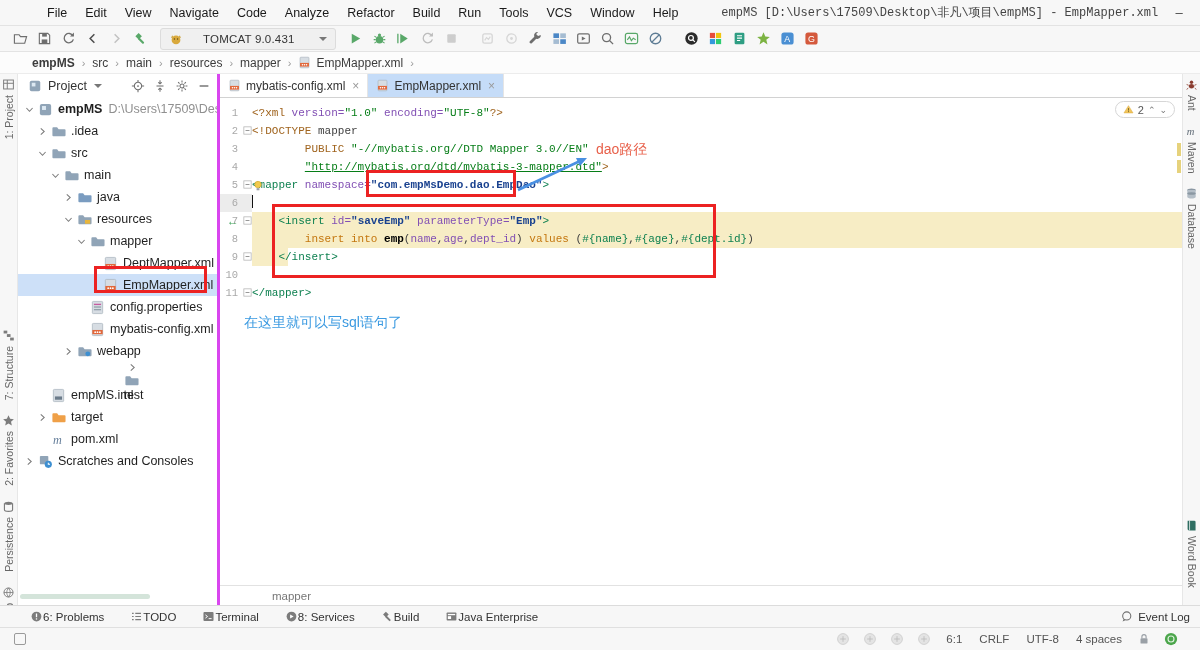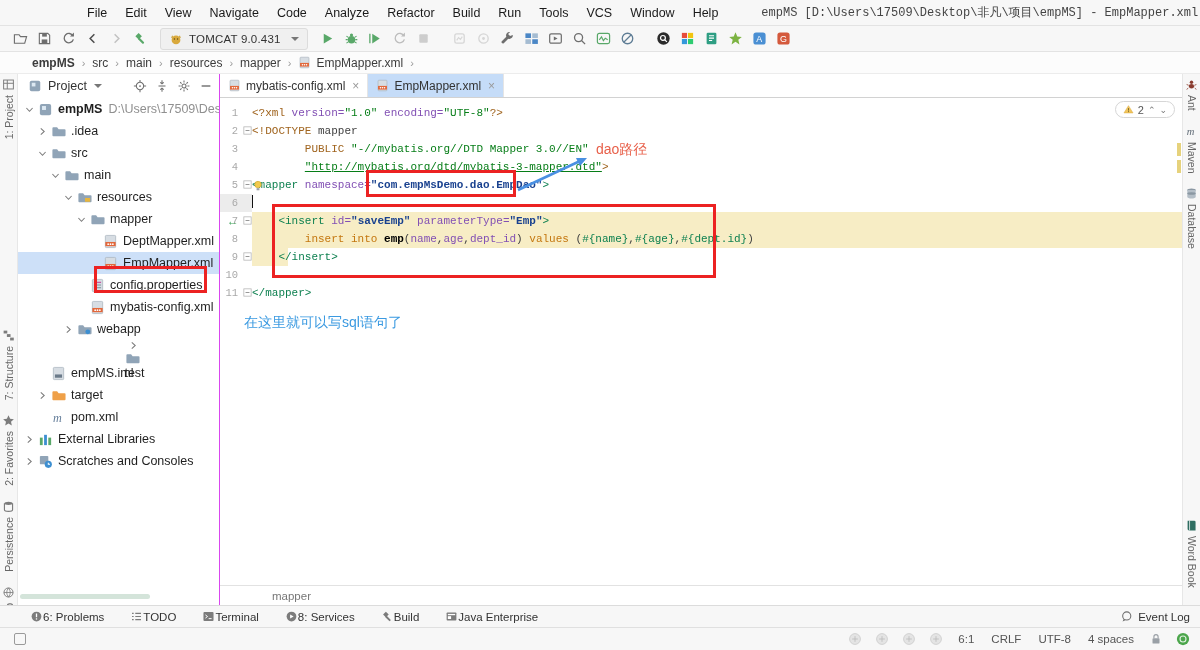--- a/index.html
+++ b/index.html
@@ -8,36 +8,36 @@
     width:1200px; height:650px; overflow:hidden; position:relative;
     font-family:"Liberation Sans", sans-serif; background:#fff; color:#262626;
     -webkit-font-smoothing:antialiased;
   }
   .abs { position:absolute; }
   .ic { display:inline-flex; align-items:center; justify-content:center; flex:none; }
   .ic svg { width:100%; height:100%; display:block; }
 
   
   #titlebar { left:0; top:0; width:1200px; height:26px; background:#f7f7f7;
-    border-bottom:1px solid #e3e3e3; display:flex; align-items:center;padding-left:40px; }
+    border-bottom:1px solid #e3e3e3; display:flex; align-items:center; }
   #idea-logo { width:15px; height:15px; margin:0 10px 0 28px; border-radius:3px;
     background:linear-gradient(135deg,#fc801d 0%,#e0437b 45%,#9d5cff 70%,#3b8bff 100%); }
   .menu-item { padding:0 9px; font-size:12.5px; color:#1a1a1a; line-height:26px; cursor:default; }
   #window-title { margin-left:34px; font-size:12px; color:#444; white-space:nowrap;font-family:Liberation Mono, monospace; }
   #win-controls { margin-left:auto; display:flex; height:26px; }
   .win-btn { width:42px; text-align:center; line-height:25px; font-size:13px; color:#444; }
 
   
   #toolbar { left:0; top:26px; width:1200px; height:26px; background:#f7f7f7;
     border-bottom:1px solid #e3e3e3; display:flex; align-items:center; padding-left:8px; }
   .tb-btn { width:24px; height:22px; display:inline-flex; align-items:center; justify-content:center; }
   .tb-btn .ic { width:15px; height:15px; }
   .tb-sep { width:12px; }
   #run-config { display:flex; align-items:center; height:22px; background:#f0f0f0;
-    border:1px solid #dcdcdc; border-radius:3px; margin:0 8px; padding:0 8px; gap:6px; }
+    border:1px solid #dcdcdc; border-radius:3px; margin:0 8px; padding:0 8px; gap:20px; }
   #run-config .ic { width:14px; height:14px; }
   #run-config-label { font-size:11.5px; color:#333; letter-spacing:.2px; }
   .caret-down { width:0; height:0; border-left:4px solid transparent; border-right:4px solid transparent;
     border-top:4px solid #777; margin-left:4px; }
 
   
   #breadcrumbbar { left:0; top:52px; width:1200px; height:22px; background:#fcfcfc;
     border-bottom:1px solid #ececec; display:flex; align-items:center; padding-left:30px; font-size:12px; color:#3c3c3c; }
   .bc-item { padding:0 2px; }
   .bc-item.first { font-weight:bold; }
@@ -48,21 +48,21 @@
   #left-stripe { left:0; top:74px; width:18px; height:531px; background:#f7f7f7; border-right:1px solid #e7e7e7; }
   #right-stripe { left:1182px; top:74px; width:18px; height:531px; background:#f7f7f7; border-left:1px solid #e7e7e7; }
   .stripe-group { position:absolute; left:0; width:100%; display:flex; flex-direction:column; align-items:center; gap:14px; }
   .stripe-item { display:flex; flex-direction:column; align-items:center; gap:4px; }
   .stripe-item .ic { width:13px; height:13px; }
   .vtext { writing-mode:vertical-rl; font-size:10.5px; color:#666; white-space:nowrap; }
   .vtext.up { transform:rotate(180deg); }
 
   
   #project-panel { left:18px; top:74px; width:202px; height:531px; background:#fff;
-    border-right:1px solid #d946ef; overflow:hidden; }
+    border-right:3px solid #d946ef; overflow:hidden; }
   #pp-header { height:24px; display:flex; align-items:center; padding:0 6px 0 10px;
     font-size:12.5px; color:#333; }
   #pp-header .ic { width:14px; height:14px; }
   #pp-title { margin:0 3px 0 6px; }
   #pp-header-icons { margin-left:auto; display:flex; gap:8px; align-items:center; }
   #pp-header-icons .ic { width:14px; height:14px; }
   #tree { position:relative; font-size:12.5px; }
   .tree-row { height:22px; display:flex; align-items:center; white-space:nowrap; }
   .tree-row.selected { background:#cde0f8; }
   .tree-chev { width:11px; height:11px; flex:none; margin-right:3px; }
@@ -113,21 +113,21 @@
   
   #bottombar { left:0; top:605px; width:1200px; height:22px; background:#f7f7f7;
     border-top:1px solid #dcdcdc; display:flex; align-items:center; padding:0 10px 0 30px; gap:26px; font-size:11.5px; color:#333; }
   .bb-item { display:flex; align-items:center; }
   .bb-item .ic { width:13px; height:13px; }
   #event-log { margin-left:auto; display:flex; align-items:center; gap:5px; color:#333; }
   #event-log .ic { width:13px; height:13px; }
 
   
   #statusbar { left:0; top:627px; width:1200px; height:23px; background:#f7f7f7;
-    border-top:1px solid #e0e0e0; display:flex; align-items:center; padding:0 10px 0 14px;
+    border-top:1px solid #e0e0e0; display:flex; align-items:center; padding:0 22px 0 14px;
     font-size:11.5px; color:#555; }
   #sb-right { margin-left:auto; display:flex; align-items:center; gap:13px; }
   #sb-right .ic { width:14px; height:14px; }
   .sb-seg { padding:0 2px; }
   #sb-toggle { width:12px; height:12px; border:1.4px solid #9a9a9a; border-radius:2px; }
 
   
   #overlay { left:0; top:0; width:1200px; height:650px; pointer-events:none; z-index:50; }
   .red-box { position:absolute; border:3px solid #ec2222; }
   #dao-label { position:absolute; left:596px; top:141px; font-size:14px; color:#e8604a; font-weight:normal; }
@@ -586,20 +586,33 @@
         <span class="ic tree-icon">
           <svg viewBox="0 0 16 16">
             <path d="M1.5 3.5h5l1.6 2h6.4a1 1 0 0 1 1 1V12a1 1 0 0 1-1 1h-12a1 1 0 0 1-1-1V4.5a1 1 0 0 1 1-1z" fill="#90a4b7"></path>
           </svg>
         </span>
         <span class="tree-label">main</span>
       </div>
       <div class="tree-row" style="padding-left: 45px;">
         <span class="ic tree-chev">
           <svg viewBox="0 0 16 16">
+            <path d="M5.5 3.5l5 4.5-5 4.5" fill="none" stroke="#7a7a7a" stroke-width="1.5"></path>
+          </svg>
+        </span>
+        <span class="ic tree-icon">
+          <svg viewBox="0 0 16 16">
+            <path d="M1.5 3.5h5l1.6 2h6.4a1 1 0 0 1 1 1V12a1 1 0 0 1-1 1h-12a1 1 0 0 1-1-1V4.5a1 1 0 0 1 1-1z" fill="#7a9cc0"></path>
+          </svg>
+        </span>
+        <span class="tree-label">java</span>
+      </div>
+      <div class="tree-row" style="padding-left: 45px;">
+        <span class="ic tree-chev">
+          <svg viewBox="0 0 16 16">
             <path d="M3.5 5.8l4.5 4.9 4.5-4.9" fill="none" stroke="#7a7a7a" stroke-width="1.5"></path>
           </svg>
         </span>
         <span class="ic tree-icon">
           <svg viewBox="0 0 16 16">
             <path d="M1.5 3.5h5l1.6 2h6.4a1 1 0 0 1 1 1V12a1 1 0 0 1-1 1h-12a1 1 0 0 1-1-1V4.5a1 1 0 0 1 1-1z" fill="#90a4b7"></path>
             <rect x="8.5" y="8.5" width="5.5" height="4" fill="#e9b63c"></rect>
           </svg>
         </span>
         <span class="tree-label">resources</span>
@@ -719,35 +732,20 @@
         <span class="tree-label">target</span>
       </div>
       <div class="tree-row" style="padding-left: 19px;">
         <span class="tree-chev"></span>
         <span class="ic tree-icon">
           <svg viewBox="0 0 16 16">
             <text x="2" y="12.5" font-size="13" font-style="italic" fill="#667f9b" font-family="serif">m</text>
           </svg>
         </span>
         <span class="tree-label">pom.xml</span>
-      </div>
-      <div class="tree-row" style="padding-left: 6px;">
-        <span class="ic tree-chev">
-          <svg viewBox="0 0 16 16">
-            <path d="M5.5 3.5l5 4.5-5 4.5" fill="none" stroke="#7a7a7a" stroke-width="1.5"></path>
-          </svg>
-        </span>
-        <span class="ic tree-icon">
-          <svg viewBox="0 0 16 16">
-            <rect x="2" y="6" width="3" height="8" fill="#59a869"></rect>
-            <rect x="6.5" y="3" width="3" height="11" fill="#3d8fd1"></rect>
-            <rect x="11" y="6" width="3" height="8" fill="#59a869"></rect>
-          </svg>
-        </span>
-        <span class="tree-label">External Libraries</span>
       </div>
       <div class="tree-row" style="padding-left: 6px;">
         <span class="ic tree-chev">
           <svg viewBox="0 0 16 16">
             <path d="M5.5 3.5l5 4.5-5 4.5" fill="none" stroke="#7a7a7a" stroke-width="1.5"></path>
           </svg>
         </span>
         <span class="ic tree-icon">
           <svg viewBox="0 0 16 16">
             <rect x="2" y="2" width="9" height="9" rx="1" fill="#90a4b7"></rect>

